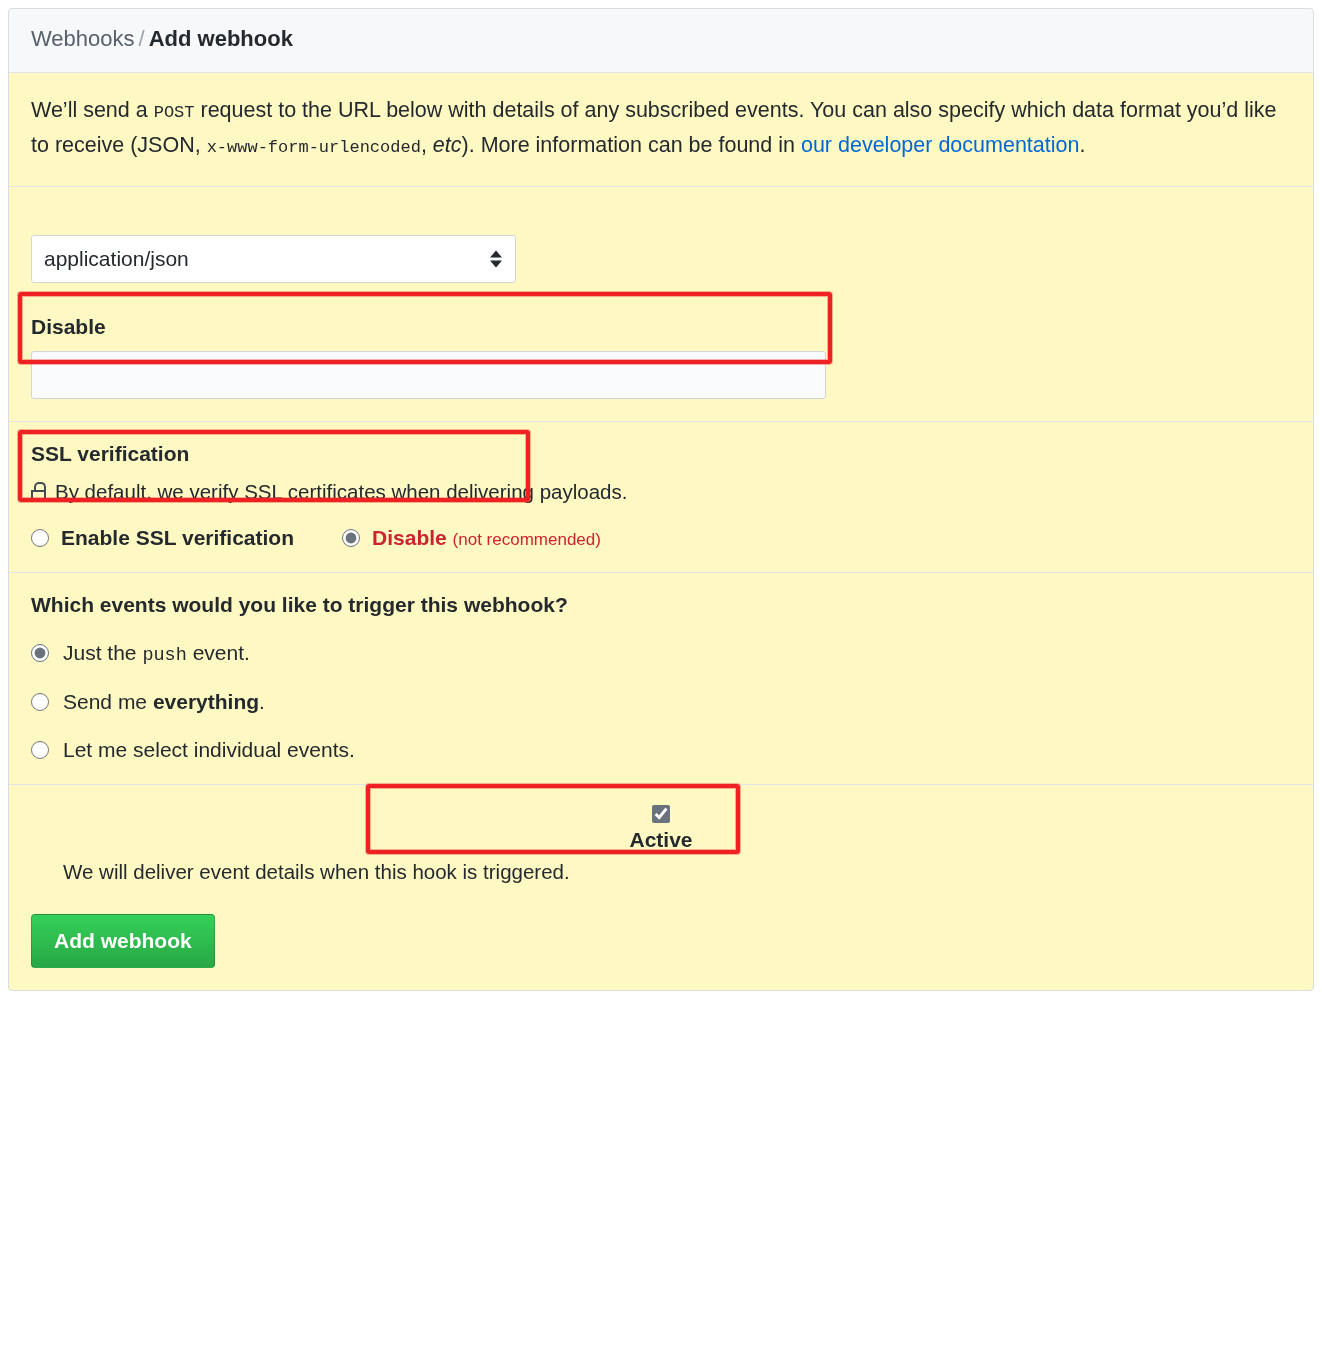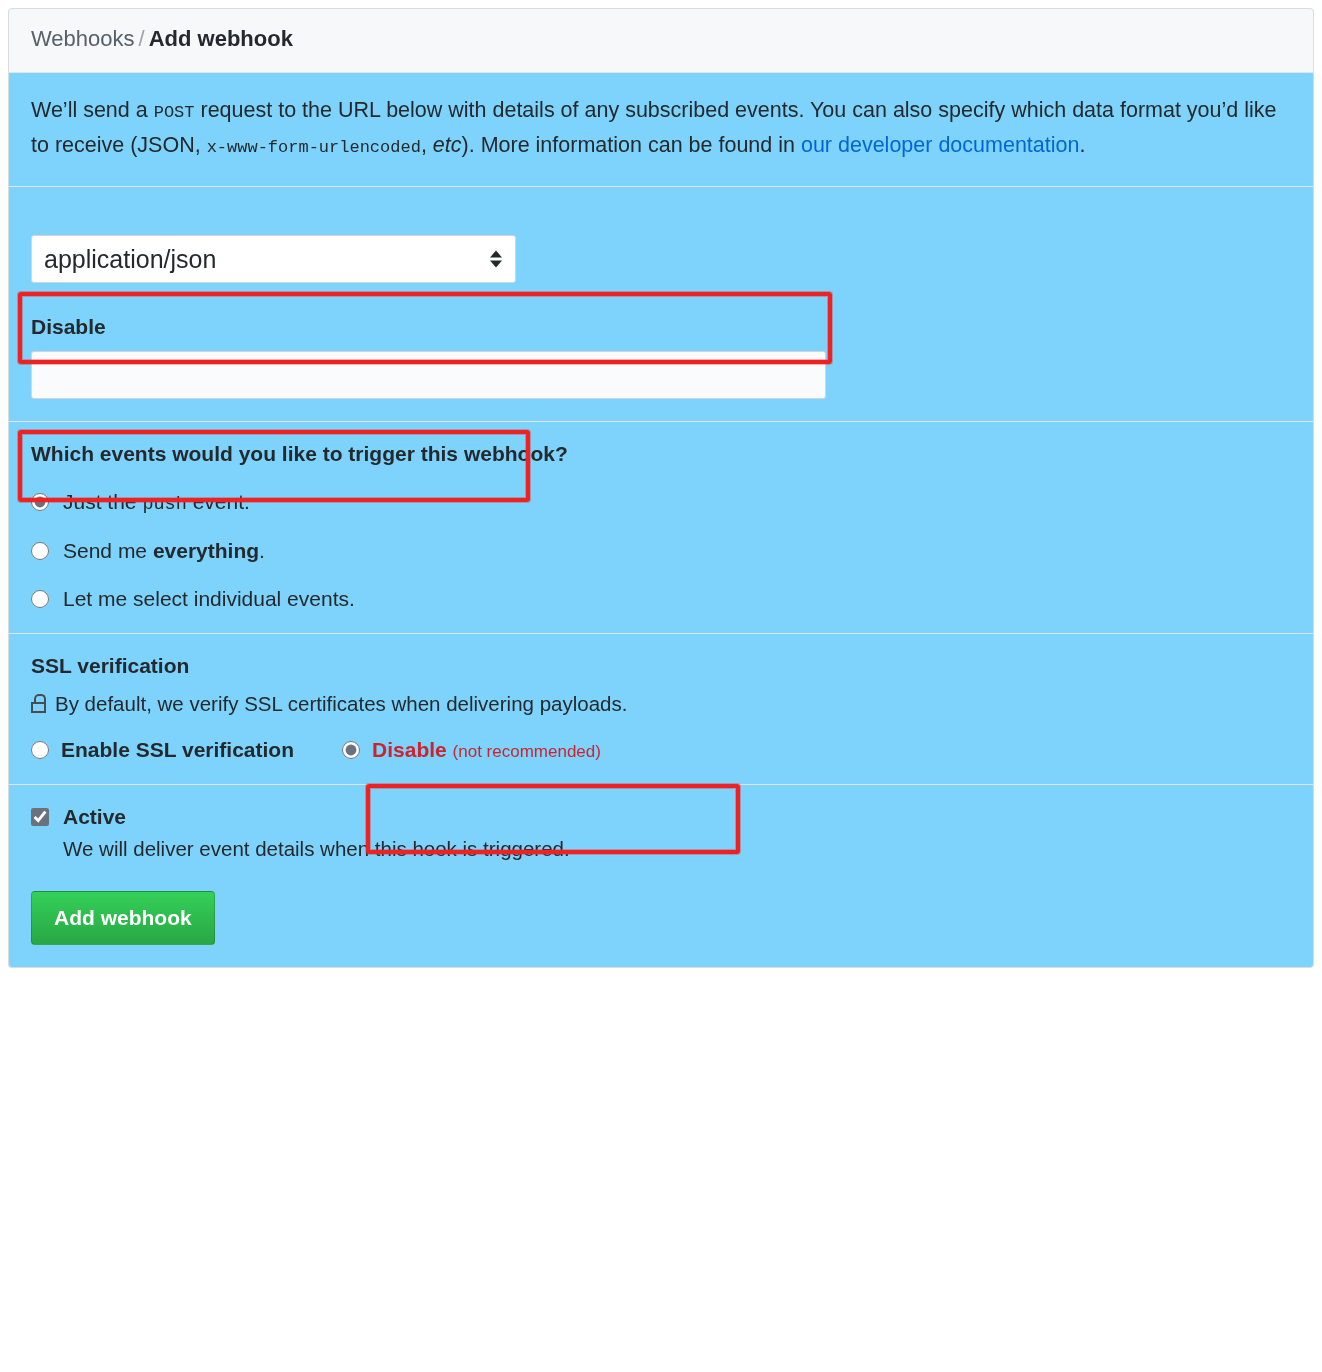--- a/index.html
+++ b/index.html
@@ -19,21 +19,21 @@
     background: #ffffff;
     box-sizing: border-box;
   }
   .panel {
     position: absolute;
     left: 8px;
     top: 8px;
     width: 1306px;
     border: 1px solid #d8dde2;
     border-radius: 4px;
-    background: #7dd3fc;
+    background: #fef9c3;
     box-sizing: border-box;
     overflow: hidden;
   }
   .panel-header {
     background: #f6f8fa;
     border-bottom: 1px solid #e1e4e8;
     padding: 16px 22px 18px 22px;
     font-size: 22px;
     color: #586069;
     line-height: 1.3;
@@ -107,21 +107,21 @@
     height: 48px;
   }
   select.sel {
     box-sizing: border-box;
     width: 485px;
     height: 48px;
     border: 1px solid #d1d5da;
     border-radius: 3px;
     background: #ffffff;
     padding: 4px 40px 4px 12px;
-    font-size: 25px;
+    font-size: 21px;
     font-family: "Liberation Sans", sans-serif;
     color: #24292e;
     -webkit-appearance: none;
     appearance: none;
     outline: none;
   }
   .sel-arrows {
     position: absolute;
     right: 14px;
     top: 50%;
@@ -244,24 +244,25 @@
     color: #24292e;
   }
   .event-row .mono-sm {
     font-family: "Liberation Mono", monospace;
     font-size: 18.5px;
   }
   .event-row b { font-weight: bold; }
   .active-row {
     display: flex;
     align-items: center;
-    gap: 14px;
-    font-size: 21px;
-    font-weight: bold;
-    color: #24292e;
+    gap: 5px;
+    font-size: 21px;
+    font-weight: bold;
+    color: #24292e;
+    flex-direction: column;
   }
   .active-desc {
     margin: 8px 0 4px 32px;
     font-size: 20.5px;
     color: #24292e;
     font-weight: normal;
   }
   .btn-primary {
     margin-top: 26px;
     display: inline-block;
@@ -301,39 +302,20 @@
         <span class="sel-arrows">
           <span class="tri-up"></span>
             <span class="tri-down"></span>
         </span>
       </div>
 
       <div style="height:28px"></div>
 
       <label class="field-label">Disable</label>
       <input class="txt-input secret" type="text" value="" style="">
-    </div>
-
-    <div class="section">
-      <div class="events-q">Which events would you like to trigger this webhook?</div>
-
-      <div class="event-row">
-        <input type="radio" name="events" checked="" style="">
-        <span><span>Just the </span><span class="mono-sm">push</span><span> event.</span></span>
-      </div>
-
-      <div class="event-row">
-        <input type="radio" name="events" style="">
-        <span><span>Send me </span><b>everything</b><span>.</span></span>
-      </div>
-
-      <div class="event-row" style="margin-bottom:0">
-        <input type="radio" name="events" style="">
-        <span>Let me select individual events.</span>
-      </div>
     </div>
 
     <div class="section">
       <div class="group-title">SSL verification</div>
       <div class="ssl-note">
         <span class="lock-icon">
             <span class="shackle"></span>
             <span class="body"></span>
           </span>
         <span>By default, we verify SSL certificates when delivering payloads.</span>
@@ -343,20 +325,39 @@
           <input type="radio" name="ssl" style="">
           <span class="opt-enable">Enable SSL verification</span>
         </div>
         <div class="opt-disable-wrap">
           <input type="radio" name="ssl" checked="" style="">
           <span class="opt-disable"><b>Disable</b> <span class="small">(not recommended)</span></span>
         </div>
       </div>
     </div>
 
+    <div class="section">
+      <div class="events-q">Which events would you like to trigger this webhook?</div>
+
+      <div class="event-row">
+        <input type="radio" name="events" checked="" style="">
+        <span><span>Just the </span><span class="mono-sm">push</span><span> event.</span></span>
+      </div>
+
+      <div class="event-row">
+        <input type="radio" name="events" style="">
+        <span><span>Send me </span><b>everything</b><span>.</span></span>
+      </div>
+
+      <div class="event-row" style="margin-bottom:0">
+        <input type="radio" name="events" style="">
+        <span>Let me select individual events.</span>
+      </div>
+    </div>
+
     <div class="section last">
       <div class="active-row">
         <input type="checkbox" checked="" style="">
         <span>Active</span>
       </div>
       <div class="active-desc">We will deliver event details when this hook is triggered.</div>
       <button class="btn-primary">Add webhook</button>
     </div>
 
   </div>

